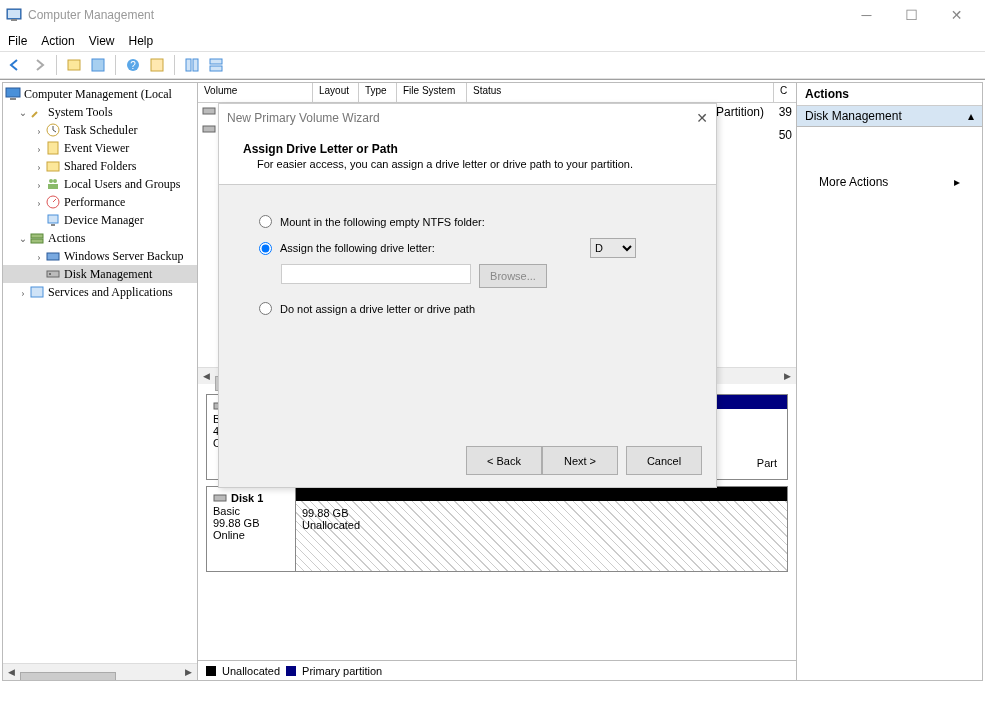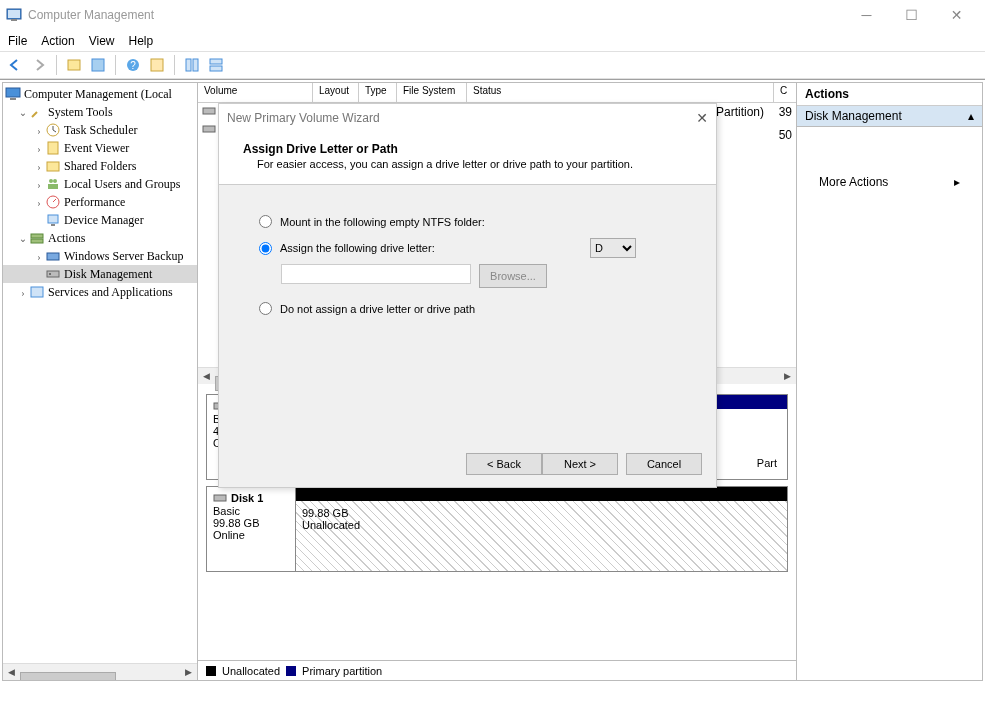--- a/index.html
+++ b/index.html
@@ -84,21 +84,21 @@
 .wizard-body { padding: 30px 40px; }
 .radio-row { display: flex; align-items: center; gap: 8px; margin-bottom: 10px; font-size: 11px; }
 .radio-row input[type=radio] { width: 13px; height: 13px; }
 .drive-select { margin-left: auto; margin-right: 40px; }
 .drive-select select { width: 46px; height: 20px; font-size: 11px; background:#e8e8e8; border:1px solid #aaa; }
 .ntfs-controls { margin-left: 22px; display: flex; gap: 8px; margin-top: -4px; margin-bottom: 14px; }
 .ntfs-controls input[type=text] { width: 190px; height: 20px; border: 1px solid #ccc; background: #fff; }
 .ntfs-controls button { width: 68px; height: 24px; font-size: 11px; color: #888; background: #e0e0e0; border: 1px solid #aaa; }
 .wizard-buttons { position: absolute; bottom: 12px; right: 14px; display: flex; gap: 8px; }
 .wizard-buttons .group { display: flex; }
-.wizard-buttons button { width: 76px; height: 22px; font-size: 11px; background: #e1e1e1; border: 1px solid #adadad; }
+.wizard-buttons button { width: 76px; height: 29px; font-size: 11px; background: #e1e1e1; border: 1px solid #adadad; }
 
 
 svg.i16 { width: 16px; height: 16px; }
 </style>
 </head>
 <body>
 
 <div class="titlebar">
   <span class="app-icon">
     <svg class="i16" viewBox="0 0 16 16">

